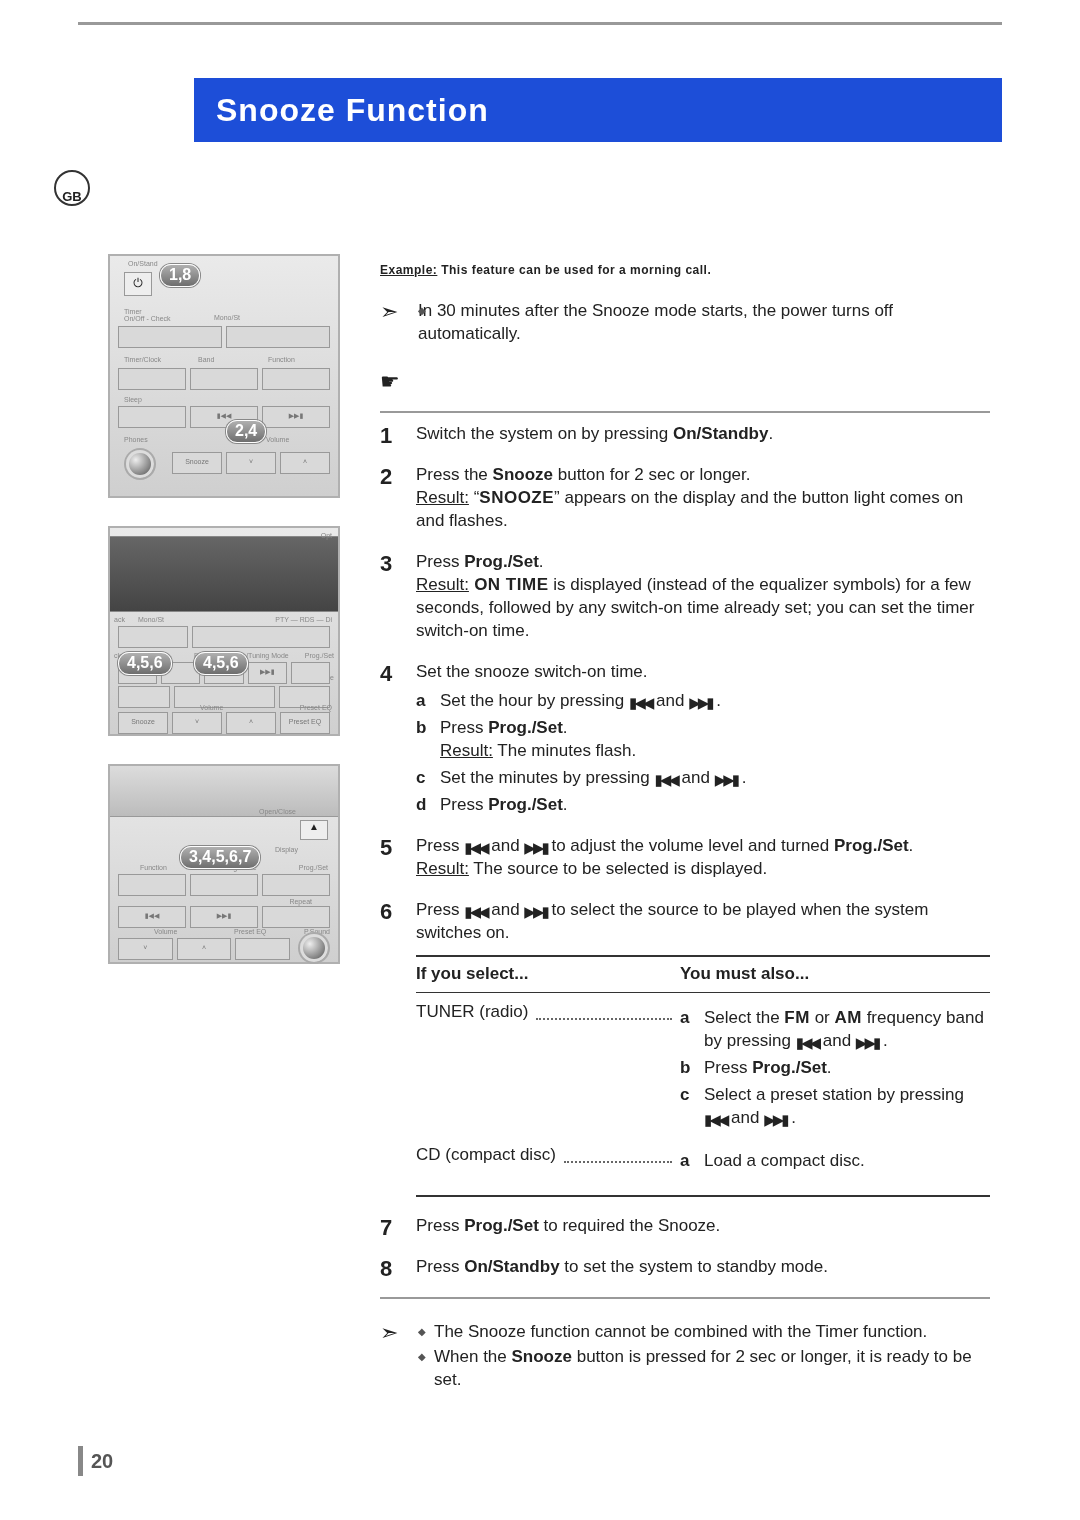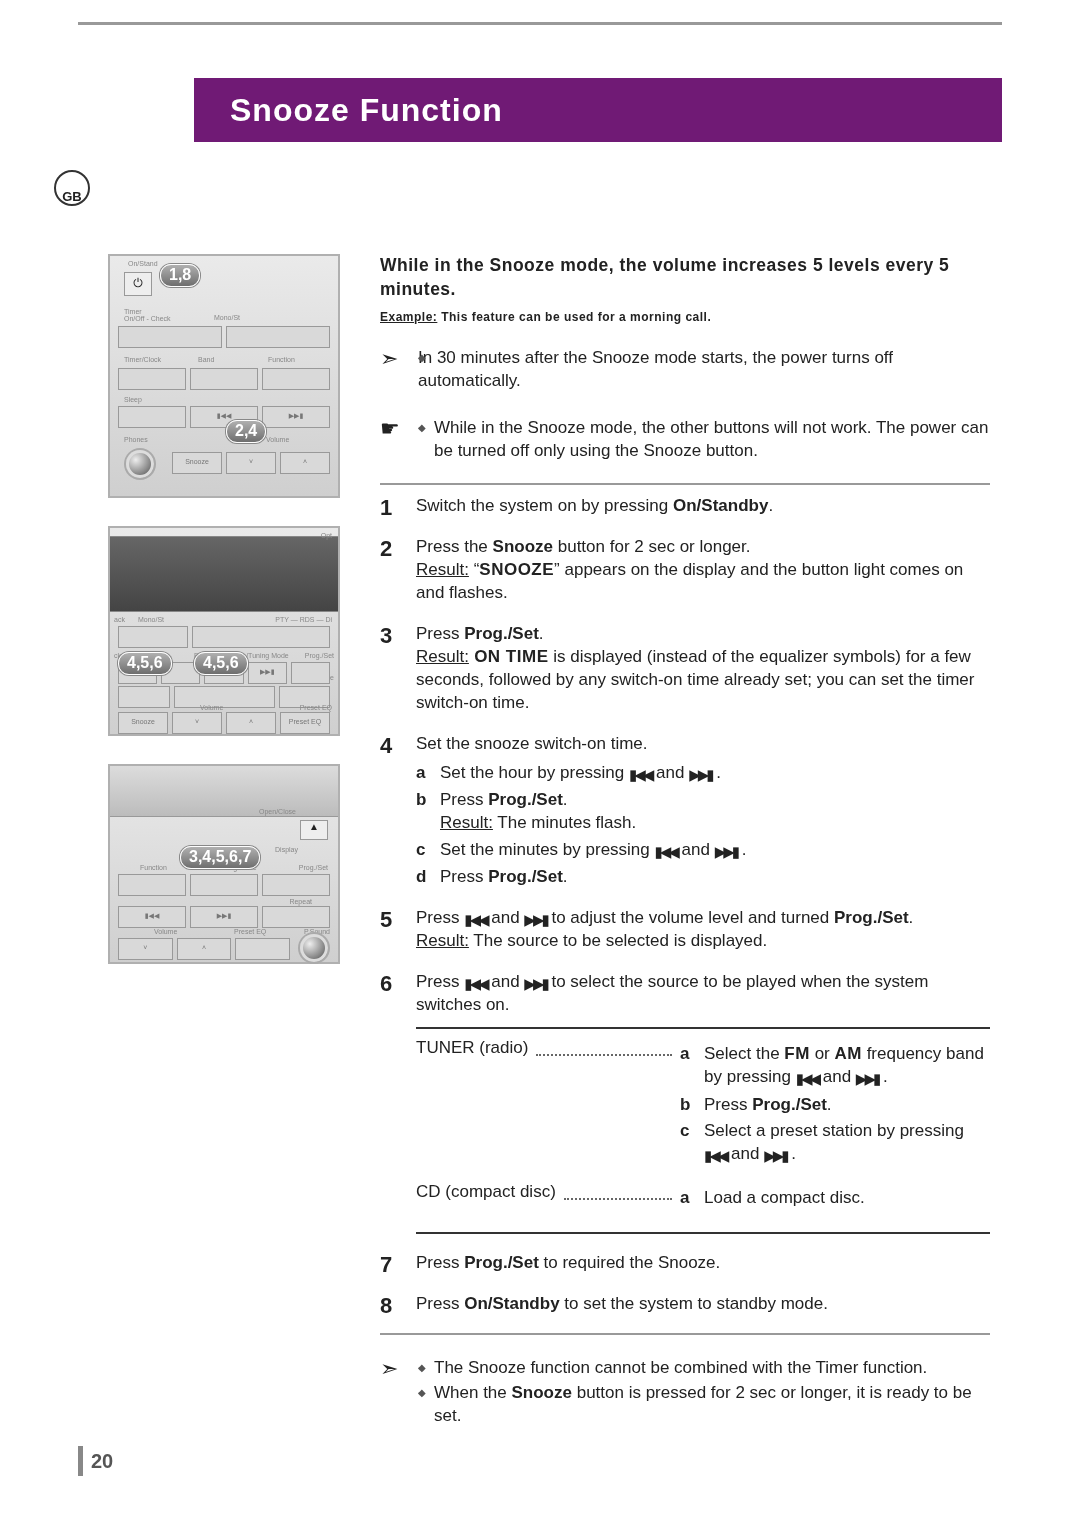--- a/index.html
+++ b/index.html
@@ -23,25 +23,25 @@
     right: 78px;
     height: 3px;
     background: #999;
   }
   .title-bar {
     position: absolute;
     left: 194px;
     right: 78px;
     top: 78px;
     height: 64px;
-    background: #701a75;
+    background: #1d4ed8;
     color: #fff;
     display: flex;
     align-items: center;
-    padding-left: 36px;
+    padding-left: 22px;
     box-sizing: border-box;
   }
   .title-bar h1 {
     margin: 0;
     font-size: 32px;
     font-weight: bold;
     letter-spacing: 1px;
   }
   .gb-badge {
     position: absolute;
@@ -315,36 +315,34 @@
           <div class="seg"></div>
         </div>
       <div class="knob" style="right:10px; top:168px;"></div>
       <span class="callout" style="left:70px; top:80px;">3,4,5,6,7</span>
     </div>
 
   </div>
 
   <div class="right-col">
 
-    <div class="intro">While in the Snooze mode, the volume increases 5 levels every 5 minutes.</div>
     <div class="intro example-line">
       <span class="example-label">Example:</span><span> This feature can be used for a morning call.</span>
     </div>
 
     <div class="note-block">
       <span class="note-icon">➣</span>
       <ul class="diamond-list" style="list-style:none;">
         <li style="padding-left:0;"><span>In 30 minutes after the Snooze mode starts, the power turns off automatically.</span></li>
       </ul>
     </div>
 
     <div class="note-block">
       <span class="note-icon">☛</span>
       <ul class="diamond-list">
-        <li><span>While in the Snooze mode, the other buttons will not work. The power can be turned off only using the Snooze button.</span></li>
       </ul>
     </div>
 
     <hr class="steps-rule">
 
     <ol class="steps">
 
       <li>
         <span class="num">1</span>
         <span>Switch the system on by pressing </span><span class="b">On/Standby</span><span>.</span>
@@ -402,20 +400,24 @@
 
       <li>
         <span class="num">6</span>
         <span>Press </span>
         <span class="icon-prev">▮◀◀</span>
         <span> and </span>
         <span class="icon-next">▶▶▮</span>
         <span> to select the source to be played when the system switches on.</span>
 
         <div class="select-table">
+          <div class="hdr">
+            <div class="colA">If you select...</div>
+            <div class="colB">You must also...</div>
+          </div>
           <div class="body">
 
             <div class="select-row">
               <div class="colA">
                 <span>TUNER (radio)</span>
                 <span class="dots"></span>
               </div>
               <div class="colB">
                 <ol class="sub">
                   <li><span class="lett">a</span>

